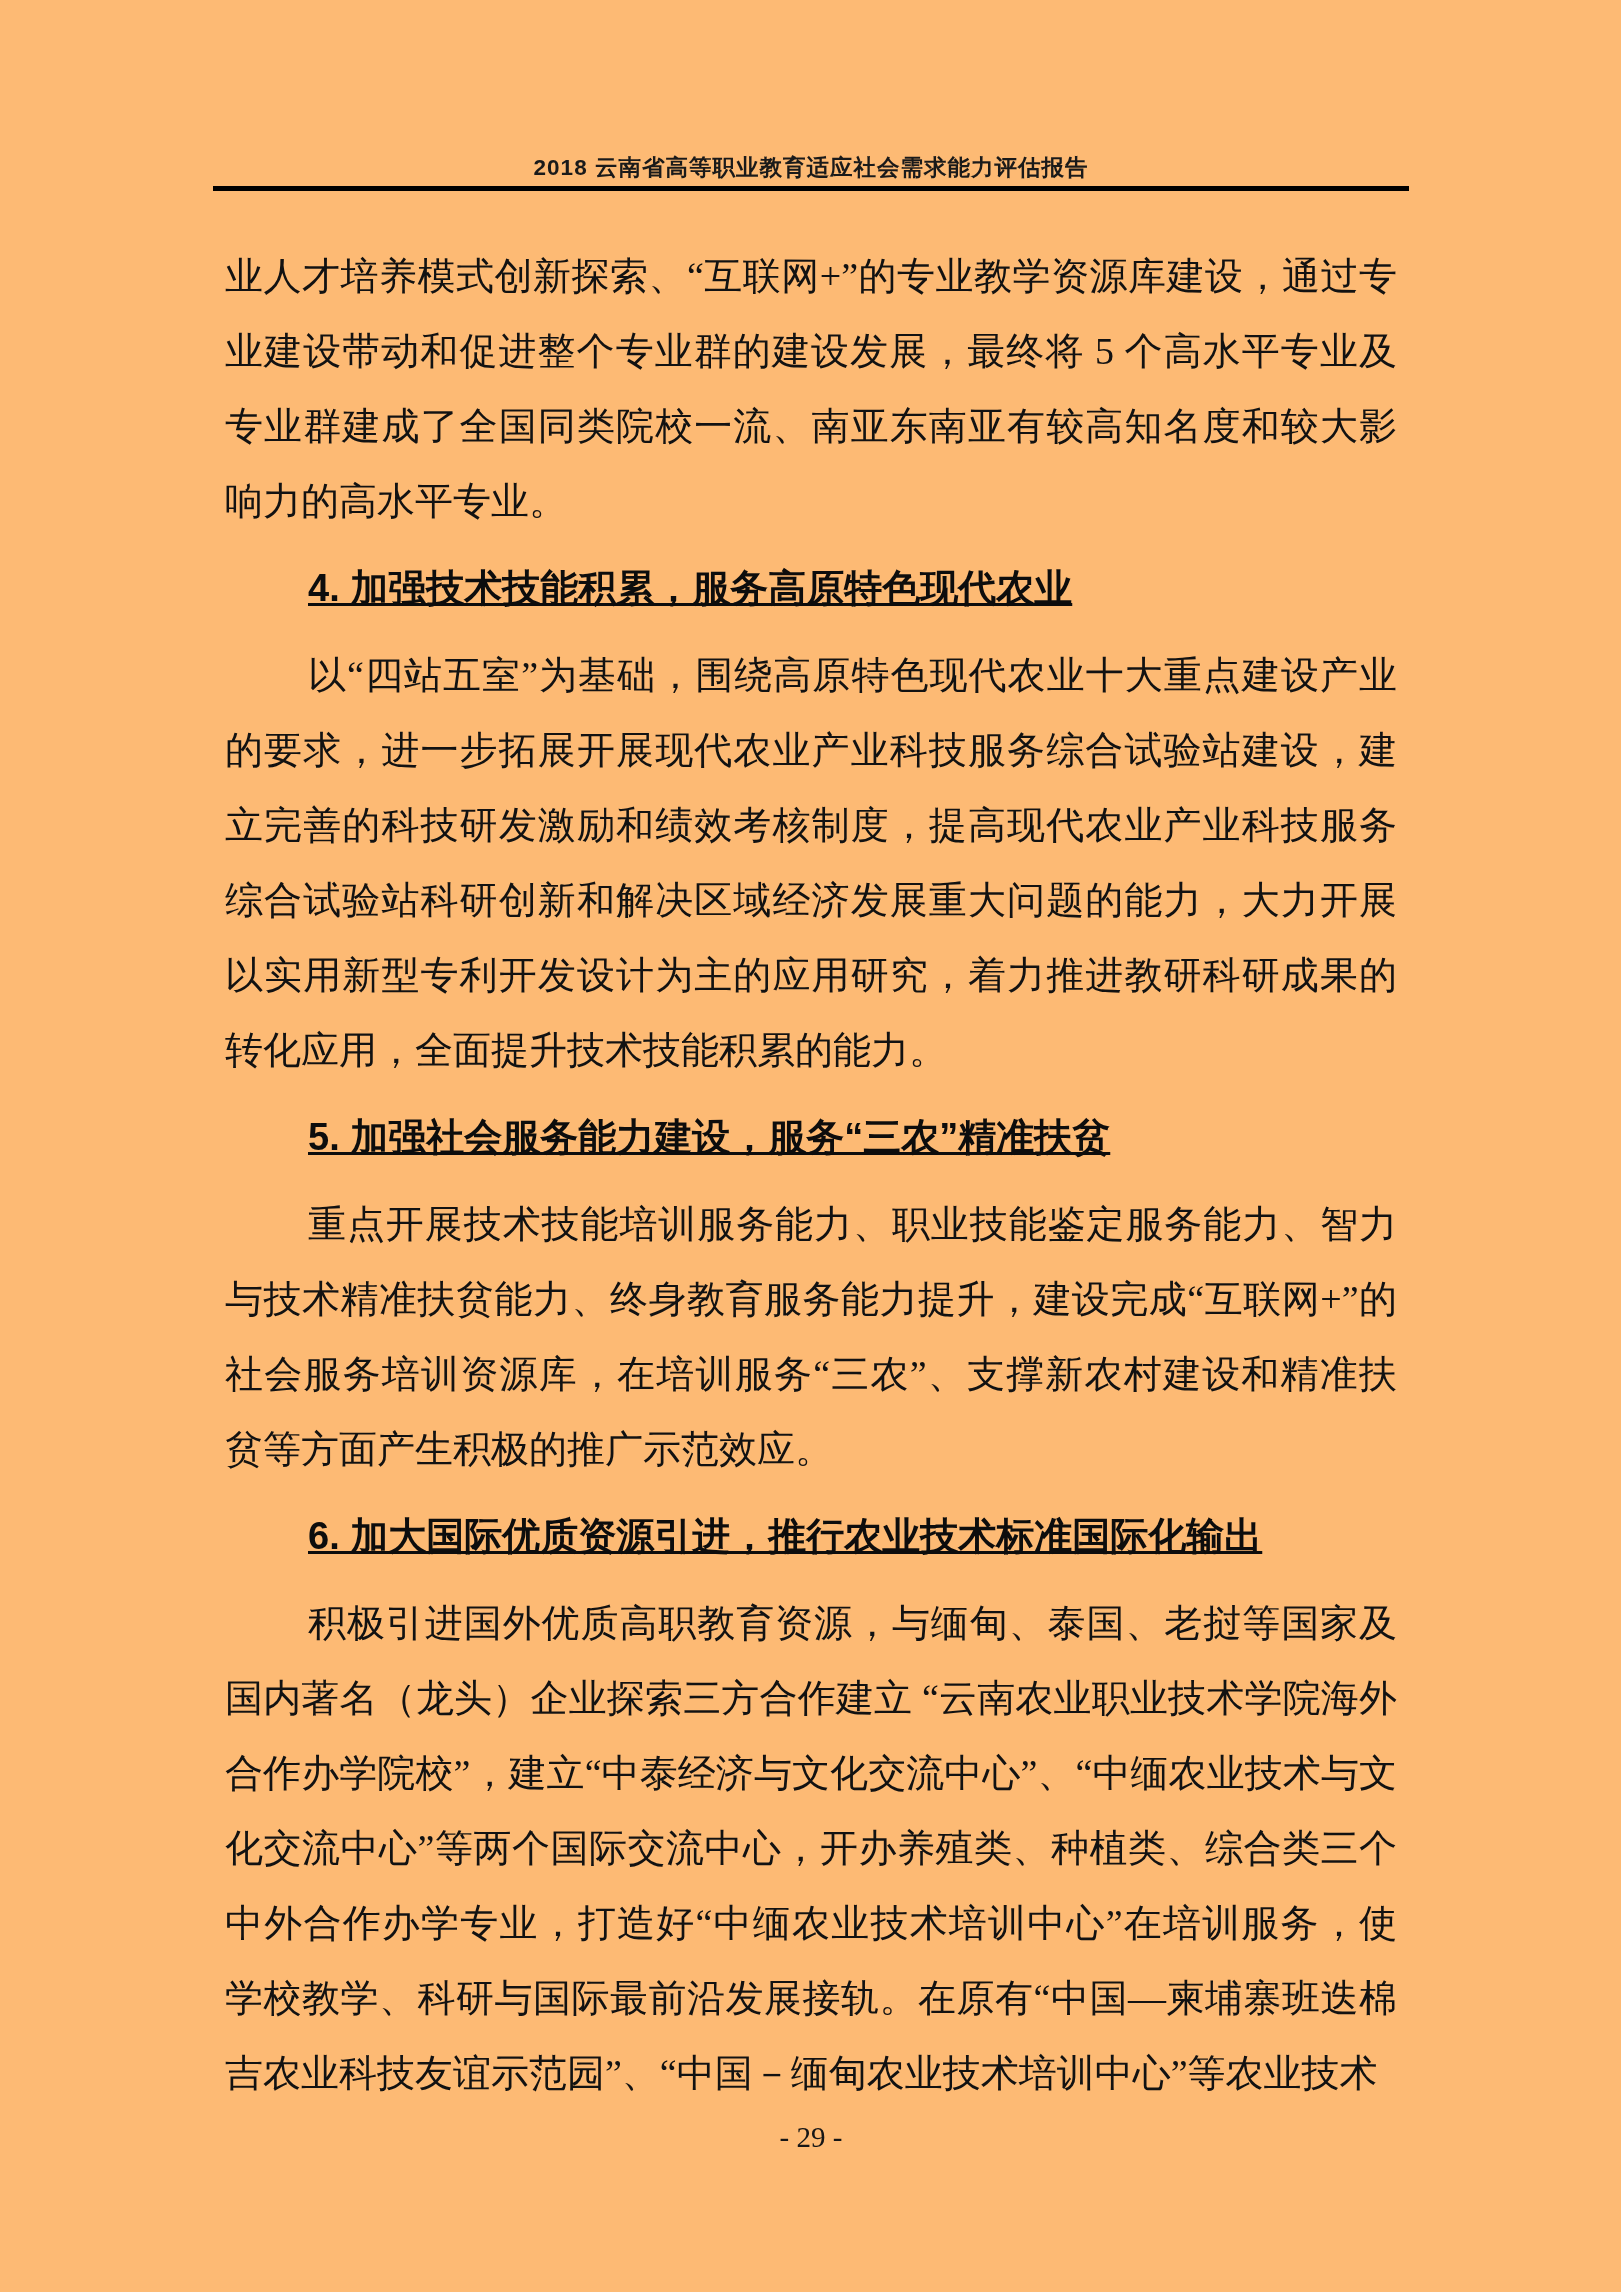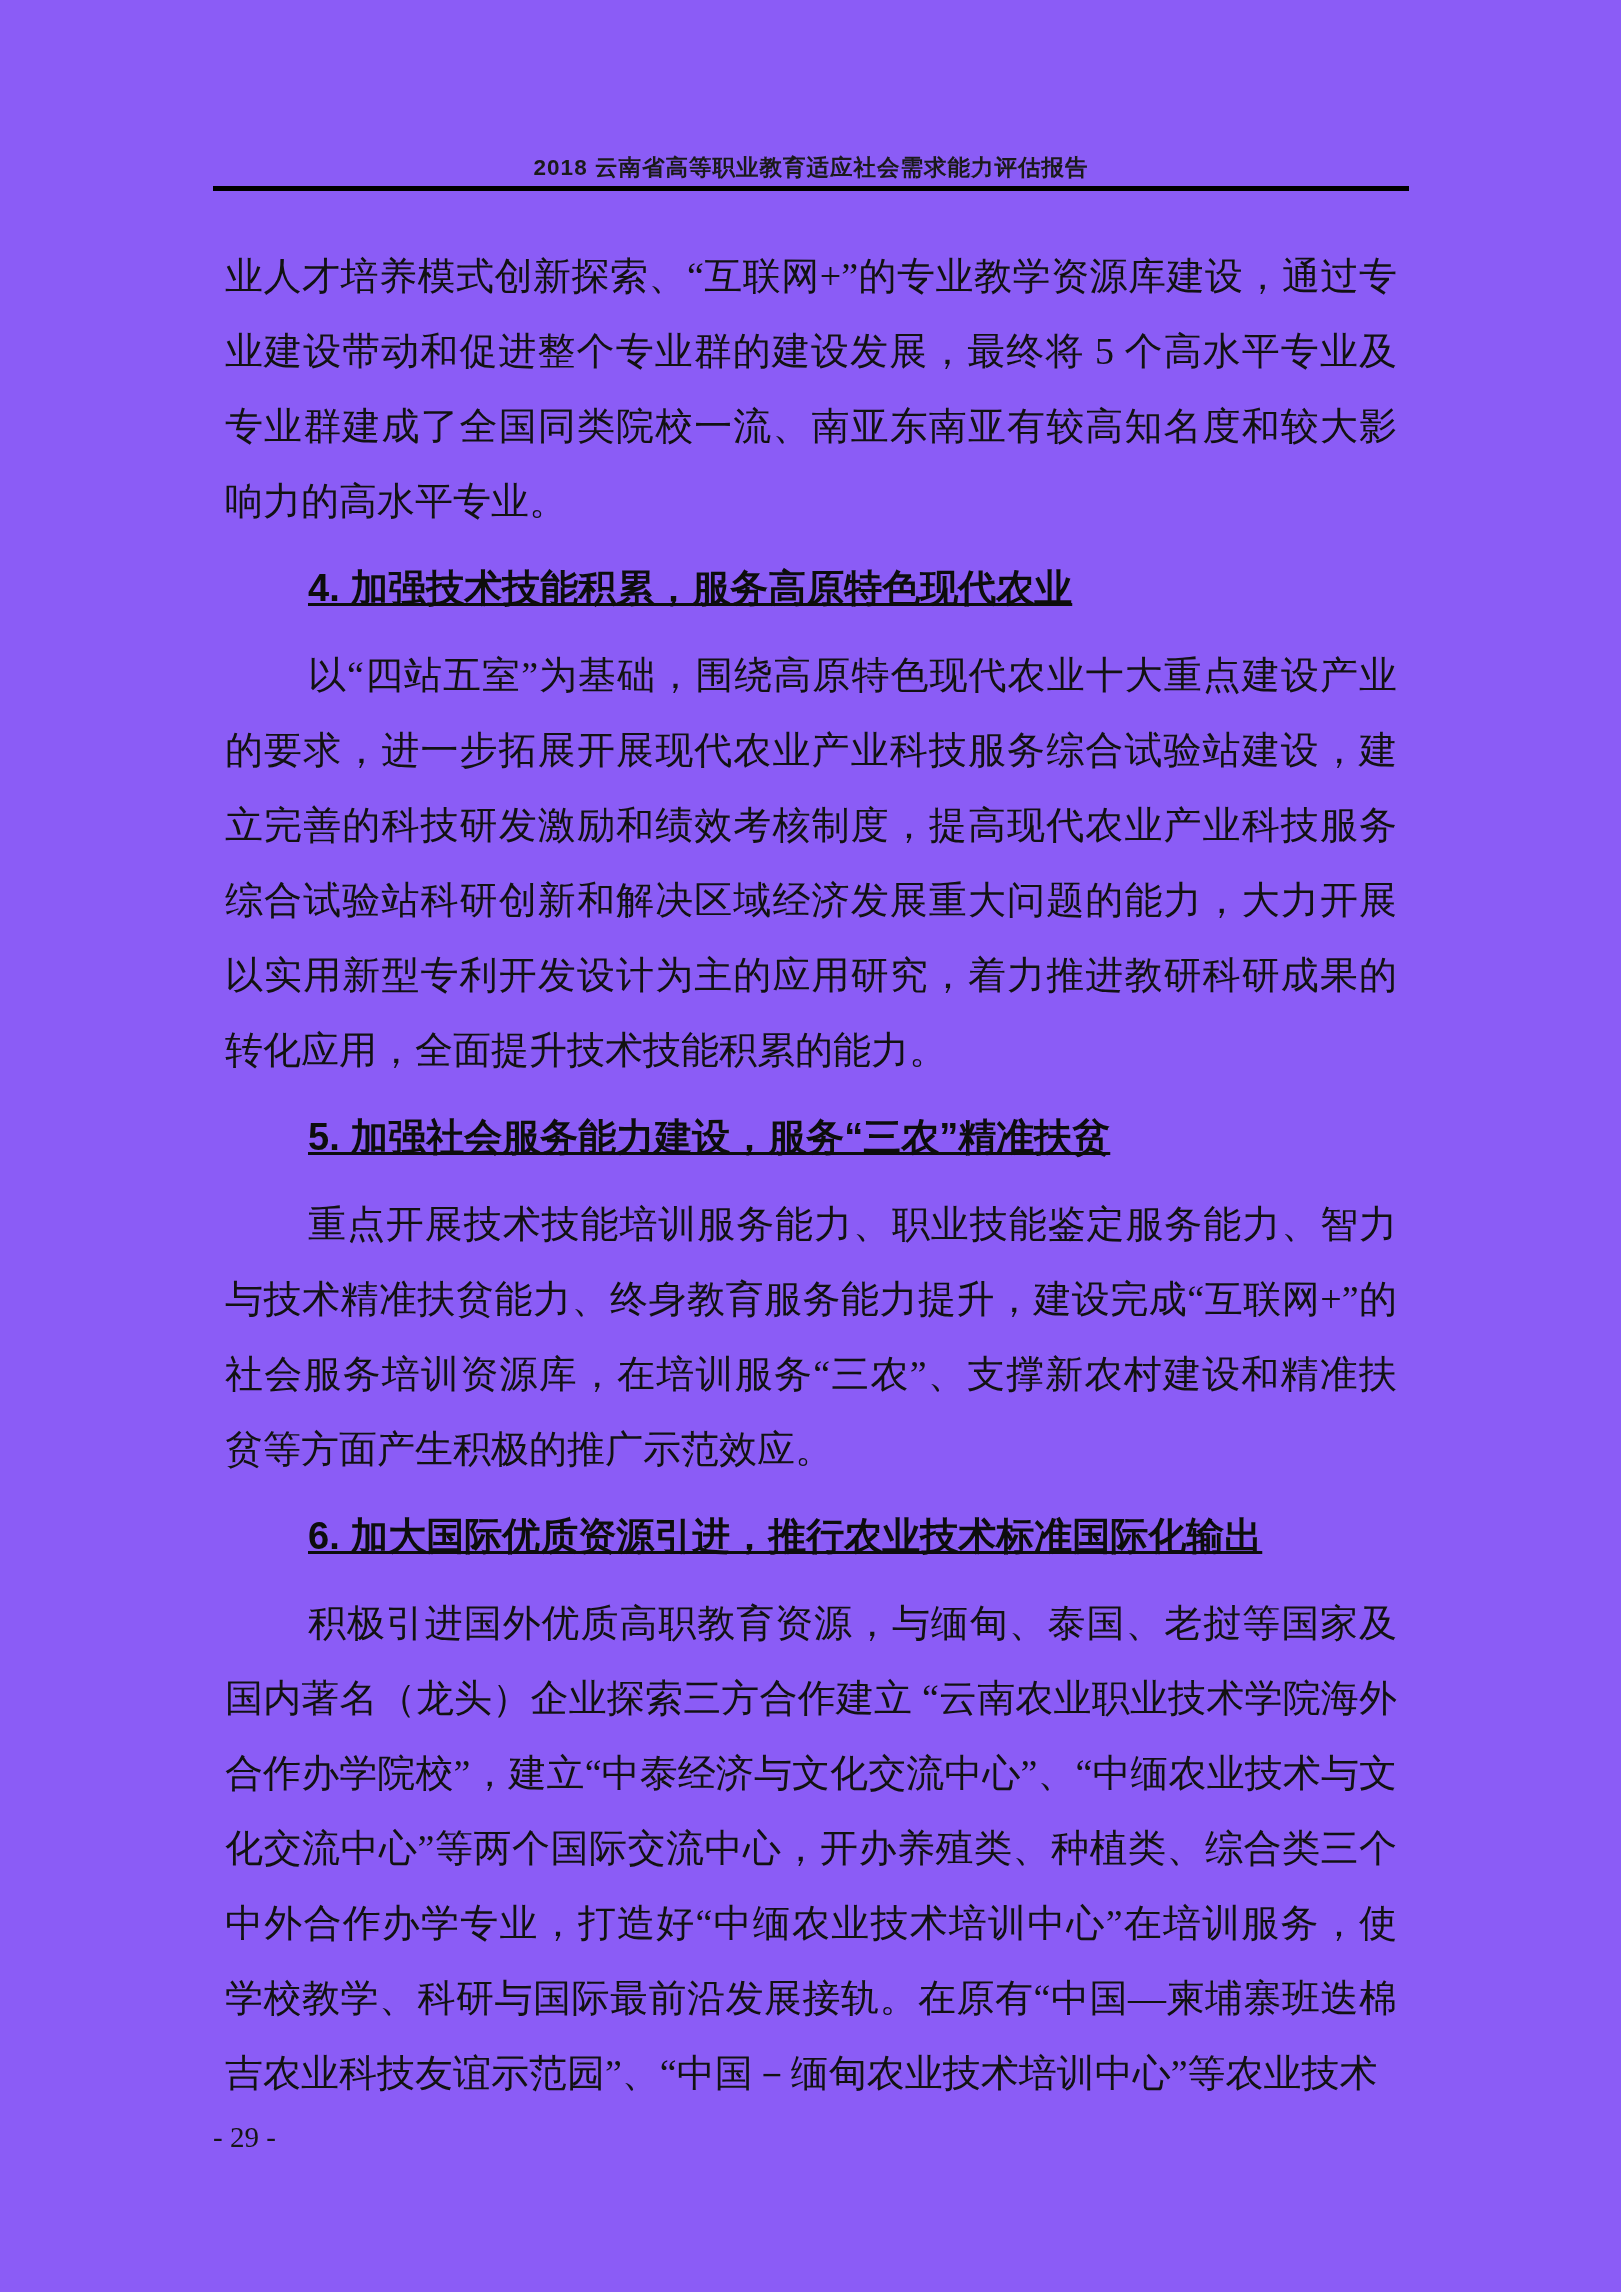--- a/index.html
+++ b/index.html
@@ -4,21 +4,21 @@
 <style>
   html, body {
     margin: 0;
     padding: 0;
     background: #ffffff;
   }
   .page {
     position: relative;
     width: 1621px;
     height: 2293px;
-    background: #8b5cf6;
+    background: #fdba74;
     color: #141414;
     font-family: "Liberation Serif", "DejaVu Serif", serif;
     overflow: hidden;
   }
   .header-title {
     position: absolute;
     top: 152px;
     left: 213px;
     width: 1196px;
     text-align: center;
@@ -63,21 +63,21 @@
     text-indent: 83px;
     font-family: "Liberation Sans", "DejaVu Sans", sans-serif;
     color: #0d0d0d;
     text-decoration: underline;
   }
   .page-number {
     position: absolute;
     top: 2121px;
     left: 213px;
     width: 1196px;
-    text-align: left;
+    text-align: center;
     font-size: 29px;
     font-family: "Liberation Serif", "DejaVu Serif", serif;
     color: #161616;
     white-space: nowrap;
   }
 </style>
 </head>
 <body>
 
 <div class="page">

